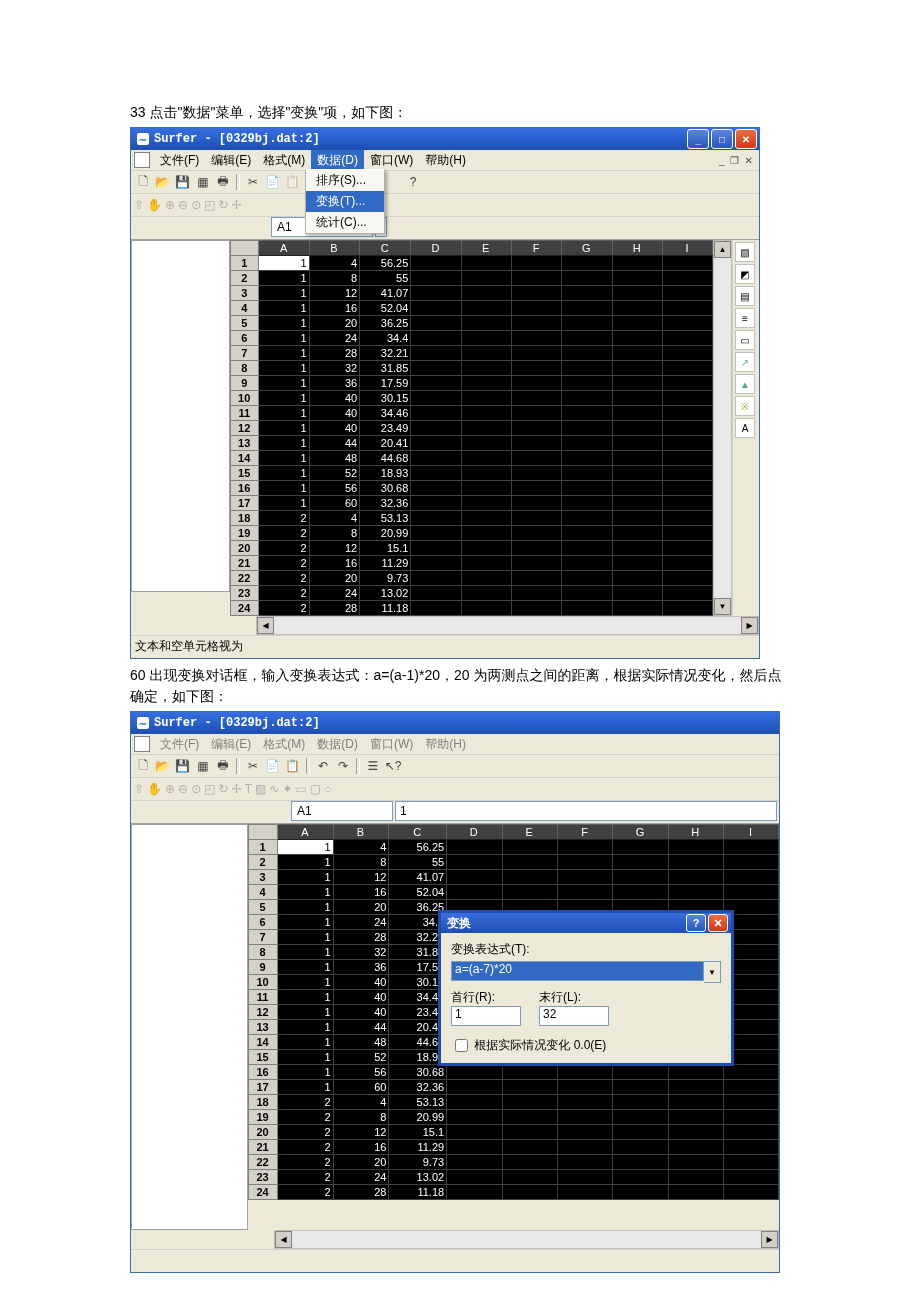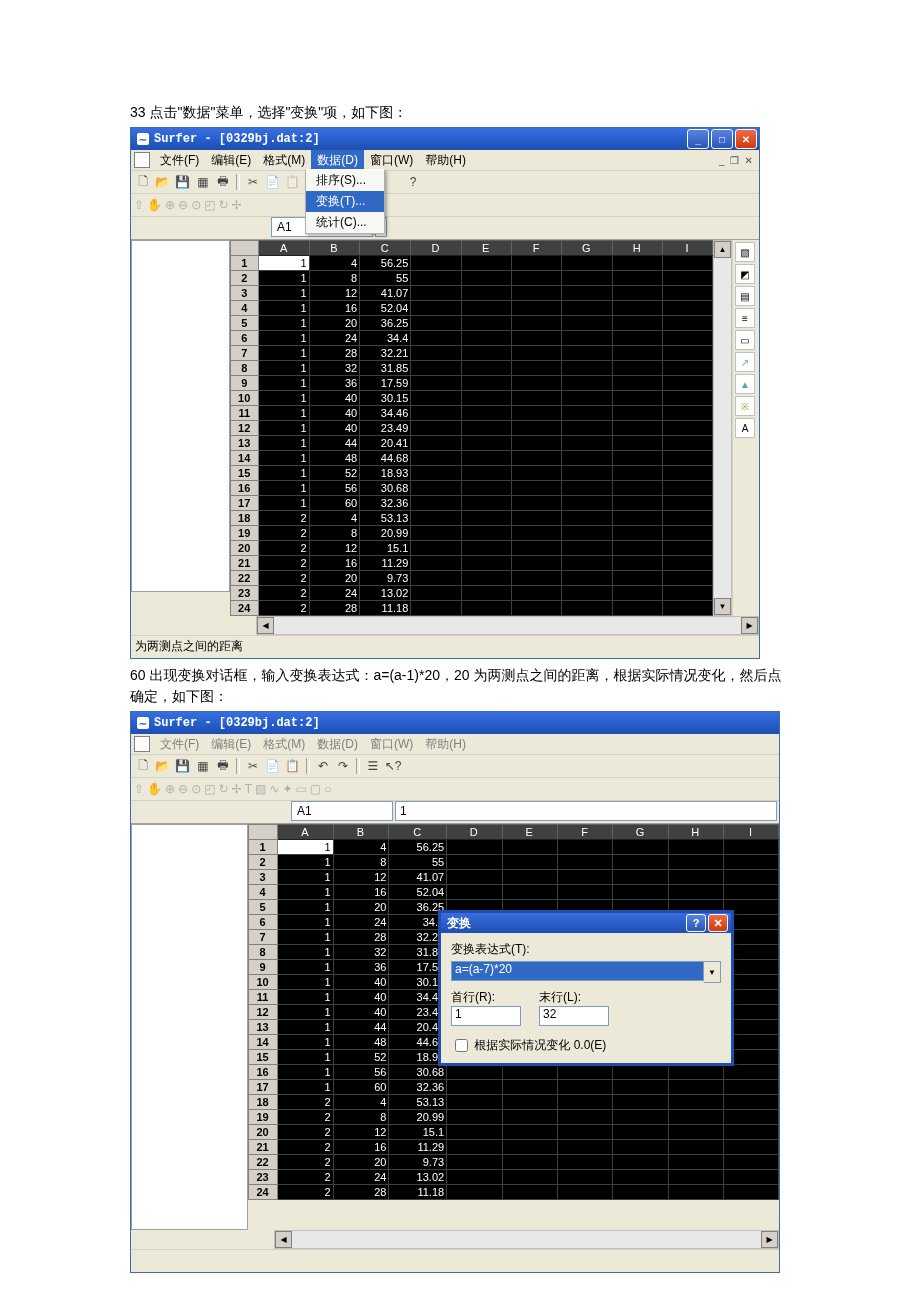--- a/index.html
+++ b/index.html
@@ -477,21 +477,21 @@
       <div class="rt" style="color:#5aa">↗</div>
       <div class="rt" style="color:#5a9">▲</div>
       <div class="rt" style="color:#8a3">※</div>
       <div class="rt">A</div>
     </div>
   </div>
   <div class="hscroll">
     <div class="arrow">◀</div>
     <div class="arrow">▶</div>
   </div>
-  <div class="statusbar">为两测点之间的距离</div>
+  <div class="statusbar">文本和空单元格视为</div>
 </div>
 
 <p class="instruction">60 出现变换对话框，输入变换表达式：a=(a-1)*20，20 为两测点之间的距离，根据实际情况变化，然后点确定，如下图：</p>
 
 <div class="app-window app2" style="width:648px;">
   <div class="titlebar">
     <div class="titlebar-left">
       <span class="titlebar-icon">∼</span>
       <span>Surfer - [0329bj.dat:2]</span>
     </div>

